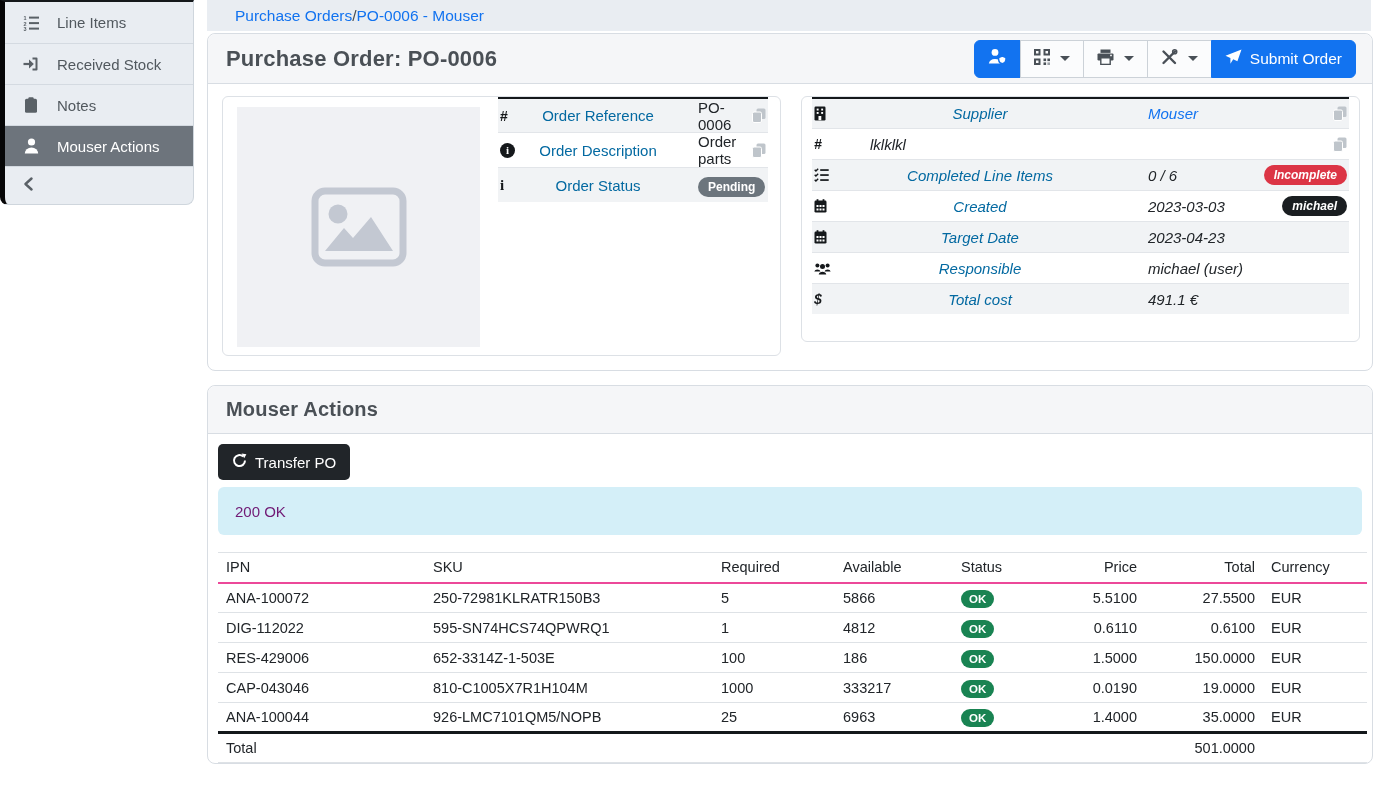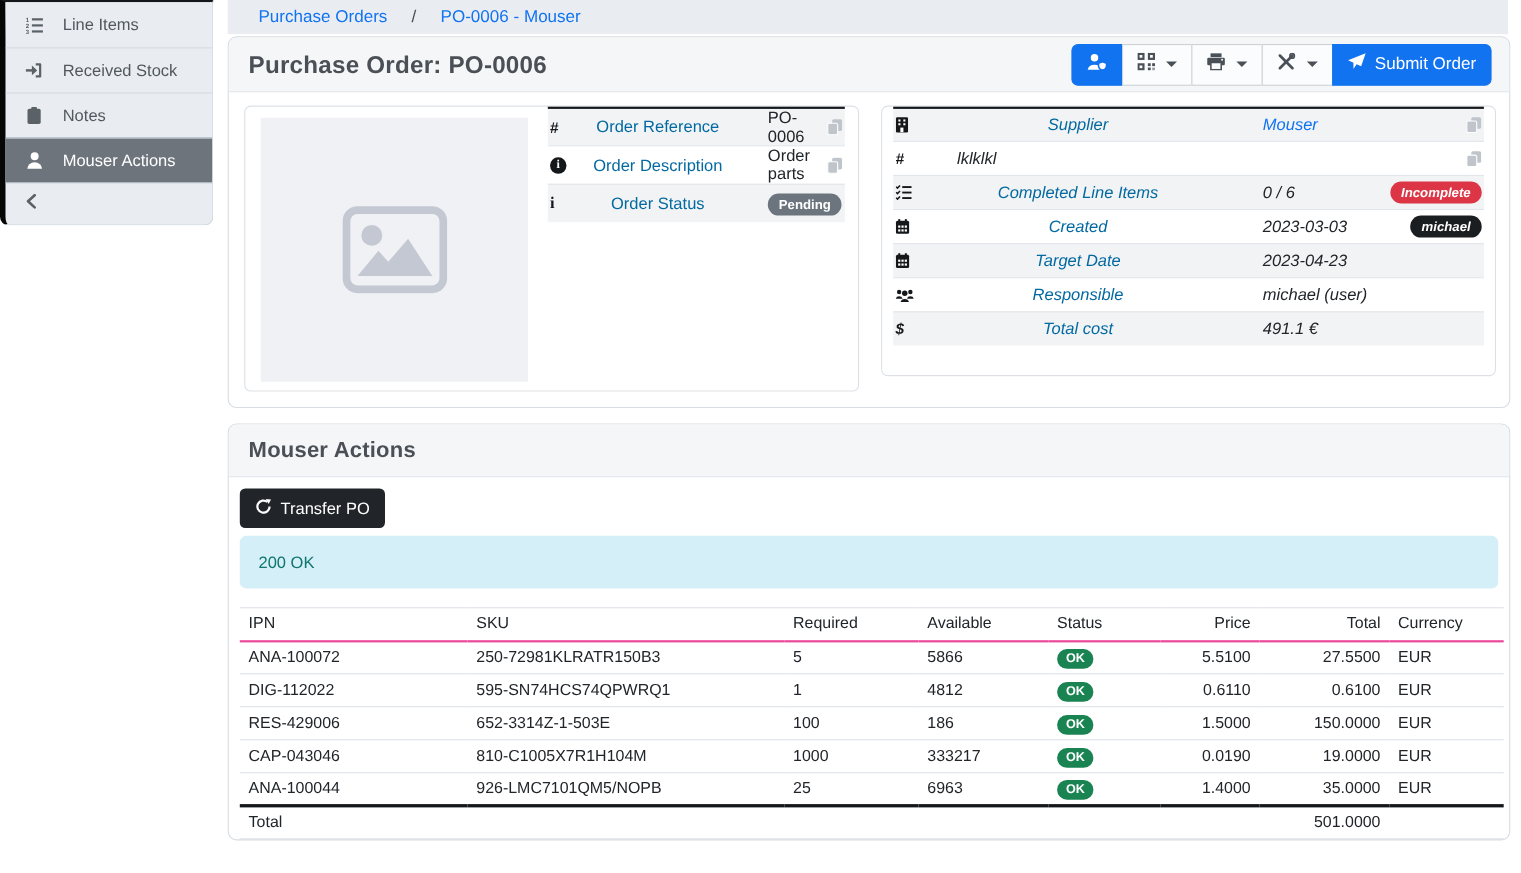--- a/index.html
+++ b/index.html
@@ -16,21 +16,21 @@
   .side-item:first-child { border-top:none; }
   .side-item .s-icon { width:22px; display:flex; justify-content:center; color:#5a6167; }
   .side-item.selected { background:#6d747c; color:#fff; }
   .side-item.selected .s-icon { color:#fff; }
   .side-collapse { display:flex; align-items:center; height:38px; padding-left:18px;
     border-top:1px solid #d4dae1; color:#5a6167; cursor:pointer; }
 
   
   .main { flex:1; display:flex; flex-direction:column; min-width:0; }
   .breadcrumb-bar { margin:0 12px 2px 13px; height:31px; background:#e9edf2;
-    display:flex; align-items:center; padding-left:28px; font-size:15.5px; gap:22px; }
+    display:flex; align-items:center; padding-left:28px; font-size:15.5px; gap:0; }
   .breadcrumb-bar a { color:#1273f0; text-decoration:none; cursor:pointer; }
   .bc-sep { color:#474d52; }
 
   .panel { border:1px solid #d8dde3; border-radius:8px; margin:0 10px 14px 13px;
     background:#fff; }
   .panel-header { background:#f5f6f8; border-bottom:1px solid #d8dde3;
     border-radius:8px 8px 0 0; display:flex; align-items:center; justify-content:space-between;
     padding:0 16px 0 18px; }
   .panel-header.po { height:50px; }
   .panel-header.ma { height:48px; }
@@ -80,21 +80,21 @@
   .circle-i { width:15px; height:15px; border-radius:50%; background:#15181b; color:#fff;
     font-size:11px; font-weight:bold; display:flex; align-items:center; justify-content:center;
     font-family:"Liberation Serif", serif; }
   .plain-i { font-family:"Liberation Serif", serif; font-weight:bold; font-size:15px; }
 
   
   .ma-body { padding:10px 10px 0 10px; }
   .btn-dark { background:#212529; color:#fff; border:none; border-radius:5px; height:36px;
     padding:0 14px; font-size:15px; font-family:inherit; display:inline-flex; align-items:center;
     gap:8px; cursor:pointer; margin-bottom:4px; }
-  .alert-info { margin-top:3px; background:#d4eff8; color:#0f766e; border-radius:6px;
+  .alert-info { margin-top:3px; background:#d4eff8; color:#701a75; border-radius:6px;
     height:48px; display:flex; align-items:center; padding-left:17px; font-size:15px; }
 
   table.parts { width:1149px; border-collapse:collapse; margin-top:17px; font-size:14.5px; }
   table.parts th { font-weight:normal; text-align:left; border-top:1px solid #dee2e6;
     border-bottom:2px solid #ec4899; padding:5px 8px; height:30px; }
   table.parts td { border-bottom:1px solid #dee2e6; padding:4px 8px; height:30px; }
   table.parts .num-r { text-align:right; }
   col.c-ipn{width:207px} col.c-sku{width:288px} col.c-req{width:122px} col.c-avl{width:118px}
   col.c-sta{width:102px} col.c-pri{width:90px} col.c-tot{width:118px} col.c-cur{width:104px}
   tr.total-row td { border-top:3px solid #14181b; border-bottom:1px solid #dee2e6; }

